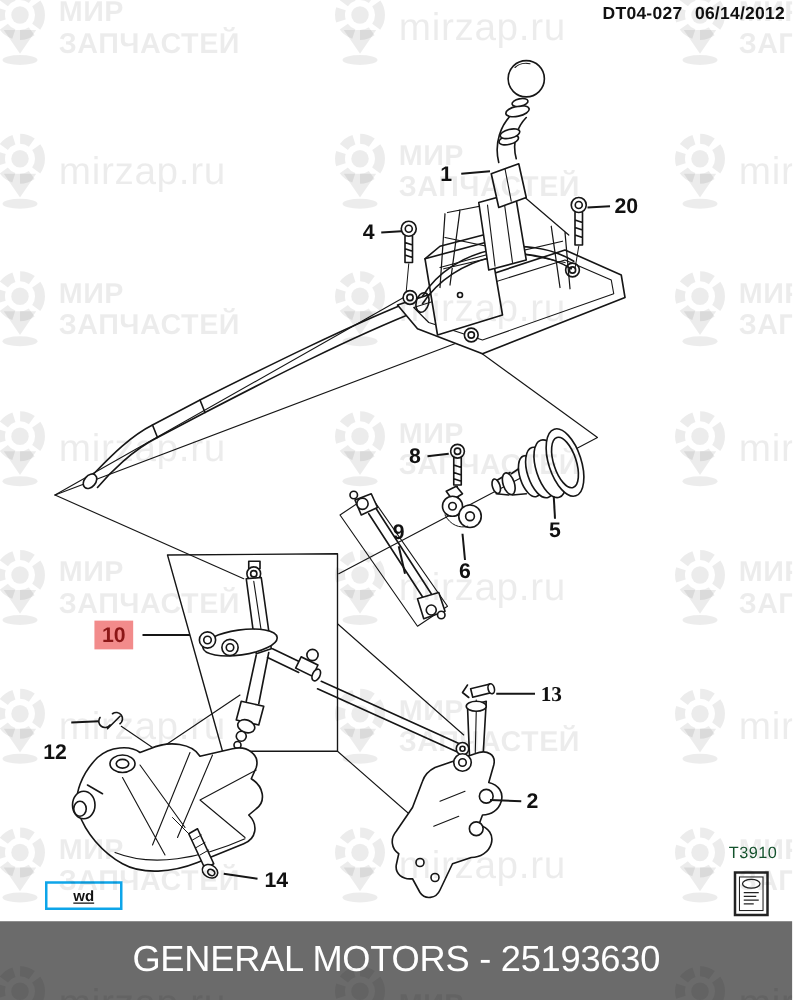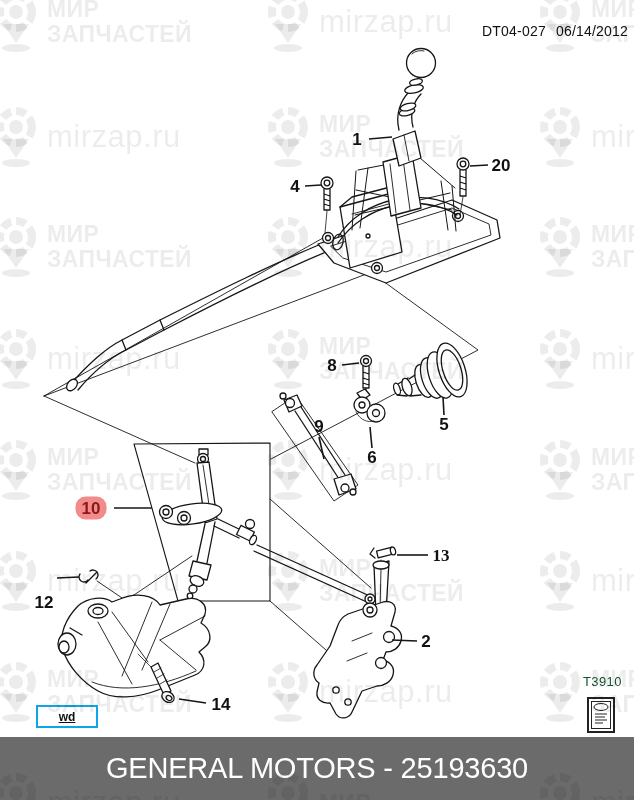--- a/index.html
+++ b/index.html
@@ -1,26 +1,26 @@
 <!DOCTYPE html>
 <html><head>
 <meta charset="utf-8">
 <style>
   html,body{margin:0;padding:0;background:#fff;}
   .page{position:relative;width:634px;height:800px;background:#fff;overflow:hidden;
         font-family:"Liberation Sans", sans-serif;}
   
-  .hdr{position:absolute;top:2px;right:6px;font-size:14px;font-weight:400;color:#111;
-       letter-spacing:0.2px;display:flex;gap:10px;margin-top:21px;}
+  .hdr{position:absolute;top:2px;right:6px;font-size:14px;font-weight:700;color:#111;
+       letter-spacing:0.2px;display:flex;gap:10px;}
   
   .art, .leaders{position:absolute;left:0;top:0;}
   
   .callout{position:absolute;transform:translate(-50%,-50%);font-size:17px;font-weight:700;
            color:#111;line-height:1;z-index:4;}
-  .callout.hl{background:var(--hl-bg);color:var(--hl-tx);padding:3px 6px;border-radius:10px;}
+  .callout.hl{background:var(--hl-bg);color:var(--hl-tx);padding:3px 6px;border-radius:0;}
   
   .wm-layer{position:absolute;left:0;top:0;width:634px;height:800px;z-index:9;
             pointer-events:none;overflow:hidden;color:var(--wm);}
   .wm{position:absolute;display:flex;align-items:center;gap:9px;white-space:nowrap;}
   .wm .brand{font-weight:700;font-size:23px;line-height:25px;letter-spacing:0.4px;}
   .wm .site{font-size:31px;font-weight:500;letter-spacing:0.5px;}
   
   .bar{position:absolute;left:0;top:737px;width:634px;height:63px;background:var(--bar-bg);
        display:flex;align-items:center;justify-content:center;gap:36px;z-index:5;flex-direction:column;}
   .bar span{color:var(--bar-tx);font-size:29px;letter-spacing:-0.2px;}

